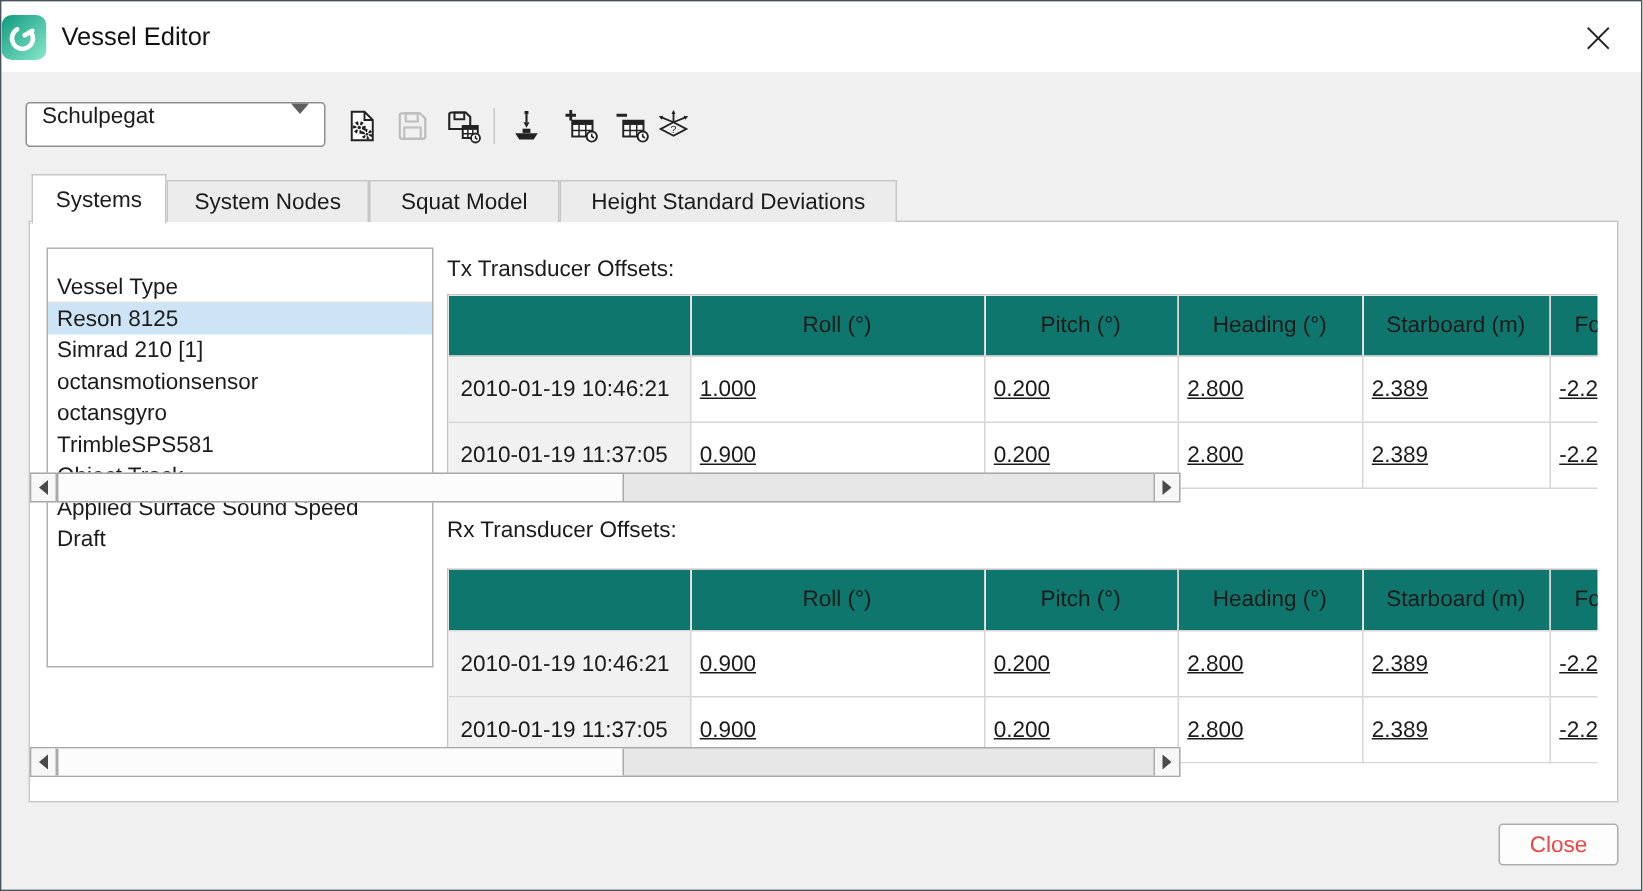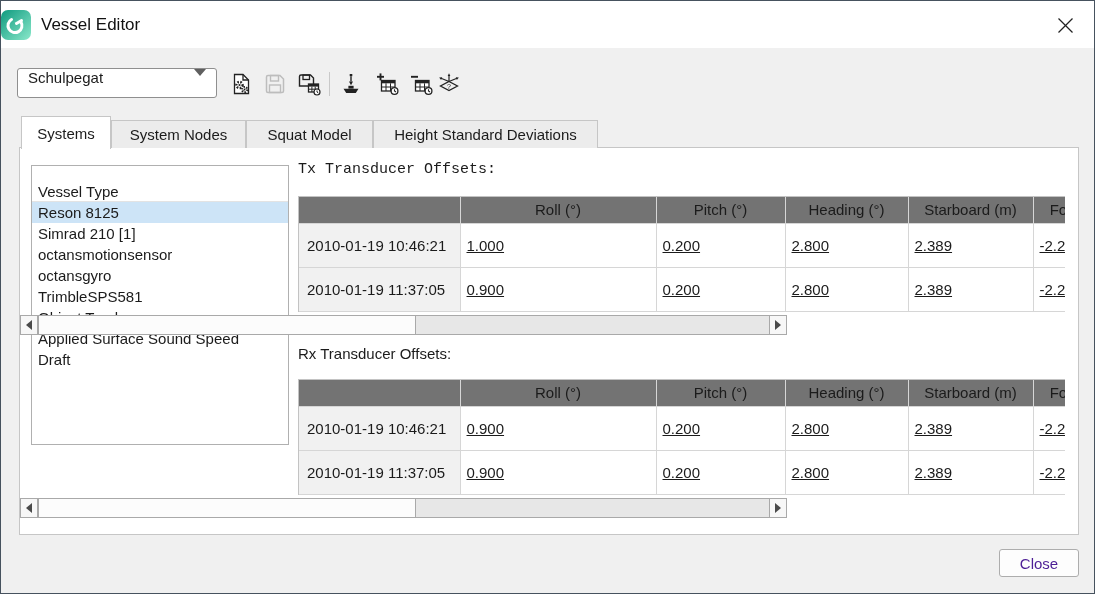--- a/index.html
+++ b/index.html
@@ -28,33 +28,33 @@
   
   .listbox{position:absolute;left:11px;top:17px;width:258px;height:280px;background:#fff;border:1px solid #b0b0b0;padding-top:15px;overflow:hidden;}
   .list-item{height:21px;line-height:21px;font-size:15px;padding:0 6px;white-space:nowrap;cursor:default;}
   .list-item.header{border-bottom:1px solid #e3e3e3;}
   .list-item.selected{background:#cde4f7;}
   
   .tbl-label{position:absolute;left:278px;font-size:15px;}
   .twrap{position:absolute;left:278px;width:767px;overflow:hidden;border-top:1px solid #c3c3c3;border-left:1px solid #c3c3c3;}
   table.offsets{border-collapse:collapse;table-layout:fixed;width:849px;font-size:15px;background:#fff;}
   table.offsets th,table.offsets td{border:1px solid #d6d6d6;border-top:none;border-left:none;overflow:hidden;white-space:nowrap;}
-  table.offsets tr.hdr th{height:26px;background:#737373;font-weight:normal;}
+  table.offsets tr.hdr th{height:40px;background:#0f766e;font-weight:normal;}
   table.offsets th.rowhdr{height:44px;background:#f1f1f1;font-weight:normal;text-align:left;padding-left:8px;}
   table.offsets td{height:44px;text-align:left;padding-left:6px;text-decoration:underline;}
   
   .sb{position:absolute;width:767px;height:20px;border:1px solid #a9a9a9;background:#e7e7e7;}
   .sb-btn{position:absolute;top:0;bottom:0;width:17px;background:#f7f7f7;display:flex;align-items:center;justify-content:center;cursor:pointer;}
   .sb-btn.left{left:0;border-right:1px solid #a9a9a9;}
   .sb-btn.right{right:0;border-left:1px solid #a9a9a9;}
   .tri-l{width:0;height:0;border-top:5px solid transparent;border-bottom:5px solid transparent;border-right:6px solid #4a4a4a;}
   .tri-r{width:0;height:0;border-top:5px solid transparent;border-bottom:5px solid transparent;border-left:6px solid #4a4a4a;}
   .sb-thumb{position:absolute;left:17px;top:0;bottom:0;width:378px;background:#fcfcfc;border-left:1px solid #a9a9a9;border-right:1px solid #a9a9a9;cursor:pointer;}
   
-  .close-btn{position:absolute;left:998px;top:548px;width:80px;height:28px;background:#fdfdfd;border:1px solid #adadad;border-radius:3px;font-size:15px;font-family:"Liberation Sans",sans-serif;color:#4c1d95;cursor:pointer;z-index:5;}
+  .close-btn{position:absolute;left:998px;top:548px;width:80px;height:28px;background:#fdfdfd;border:1px solid #adadad;border-radius:3px;font-size:15px;font-family:"Liberation Sans",sans-serif;color:#ef4444;cursor:pointer;z-index:5;}
 </style>
 </head>
 <body>
 
 <div class="window">
 
   <div class="titlebar">
     <span class="app-icon">
       <svg width="30" height="30" viewBox="0 0 30 30">
         <defs>
@@ -183,21 +183,21 @@
         <div class="list-item selected">Reson 8125</div>
         <div class="list-item">Simrad 210 [1]</div>
         <div class="list-item">octansmotionsensor</div>
         <div class="list-item">octansgyro</div>
         <div class="list-item">TrimbleSPS581</div>
         <div class="list-item">Object Track</div>
         <div class="list-item">Applied Surface Sound Speed</div>
         <div class="list-item">Draft</div>
       </div>
 
-      <div class="tbl-label" style="top:13px;font-family:Liberation Mono, monospace;">Tx Transducer Offsets:</div>
+      <div class="tbl-label" style="top:23px;">Tx Transducer Offsets:</div>
       <div class="twrap" style="top:48px;">
         <table class="offsets">
           <colgroup>
               <col style="width:161px">
               <col style="width:196px">
               <col style="width:129px">
               <col style="width:123px">
               <col style="width:125px">
               <col style="width:115px">
             </colgroup>

